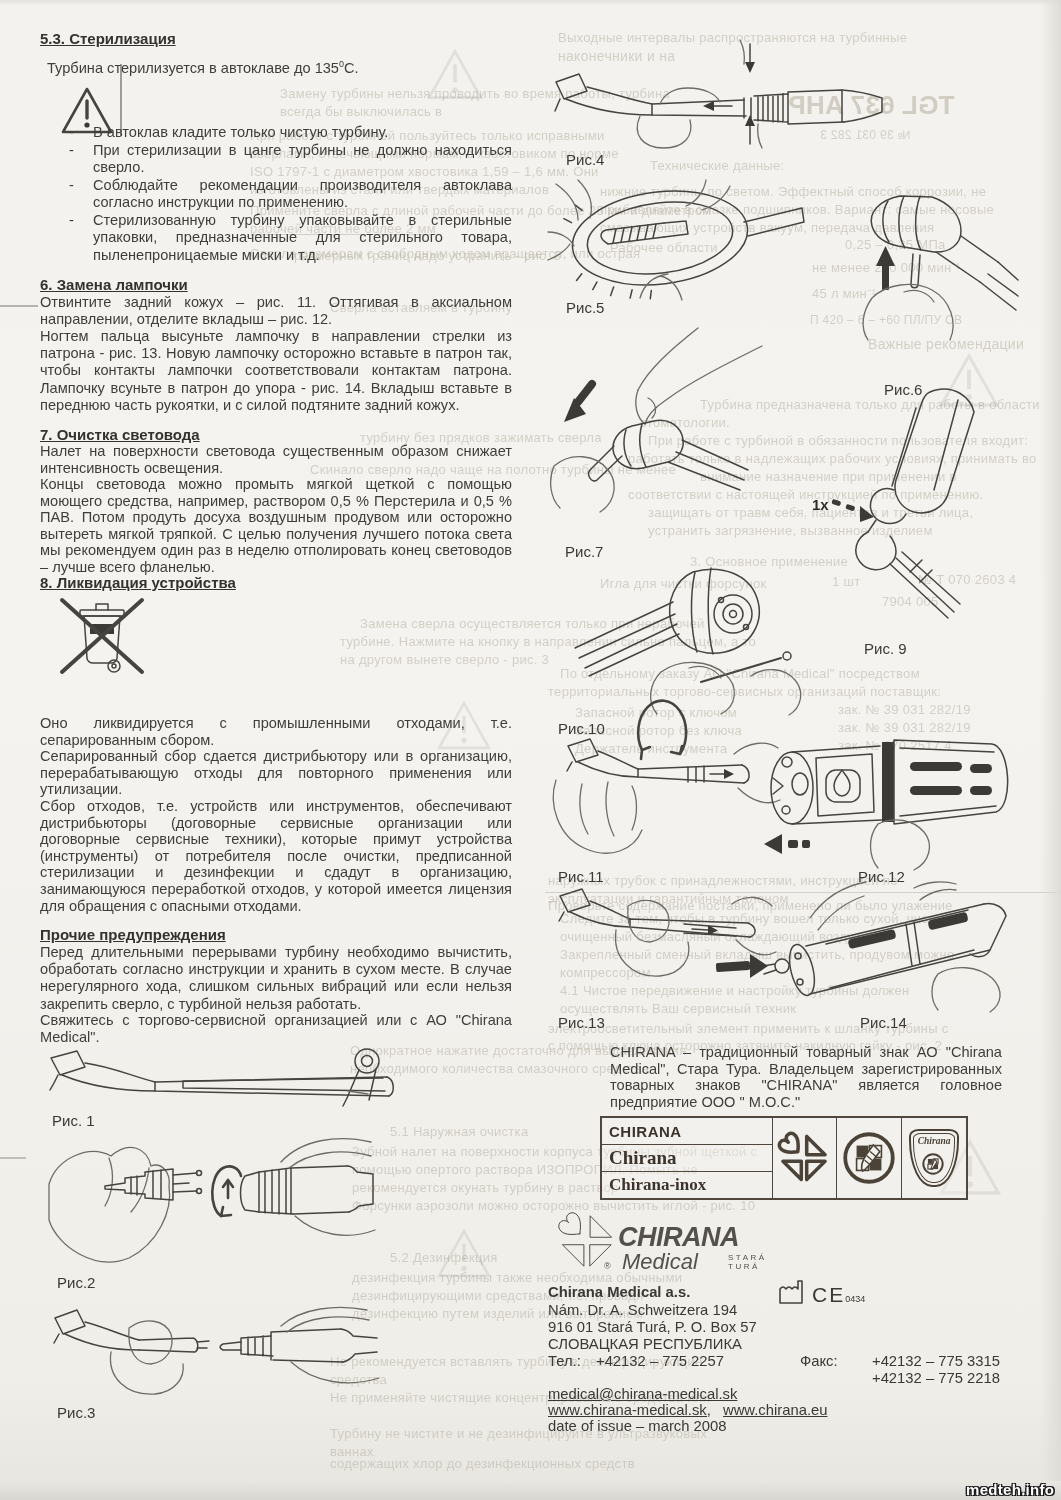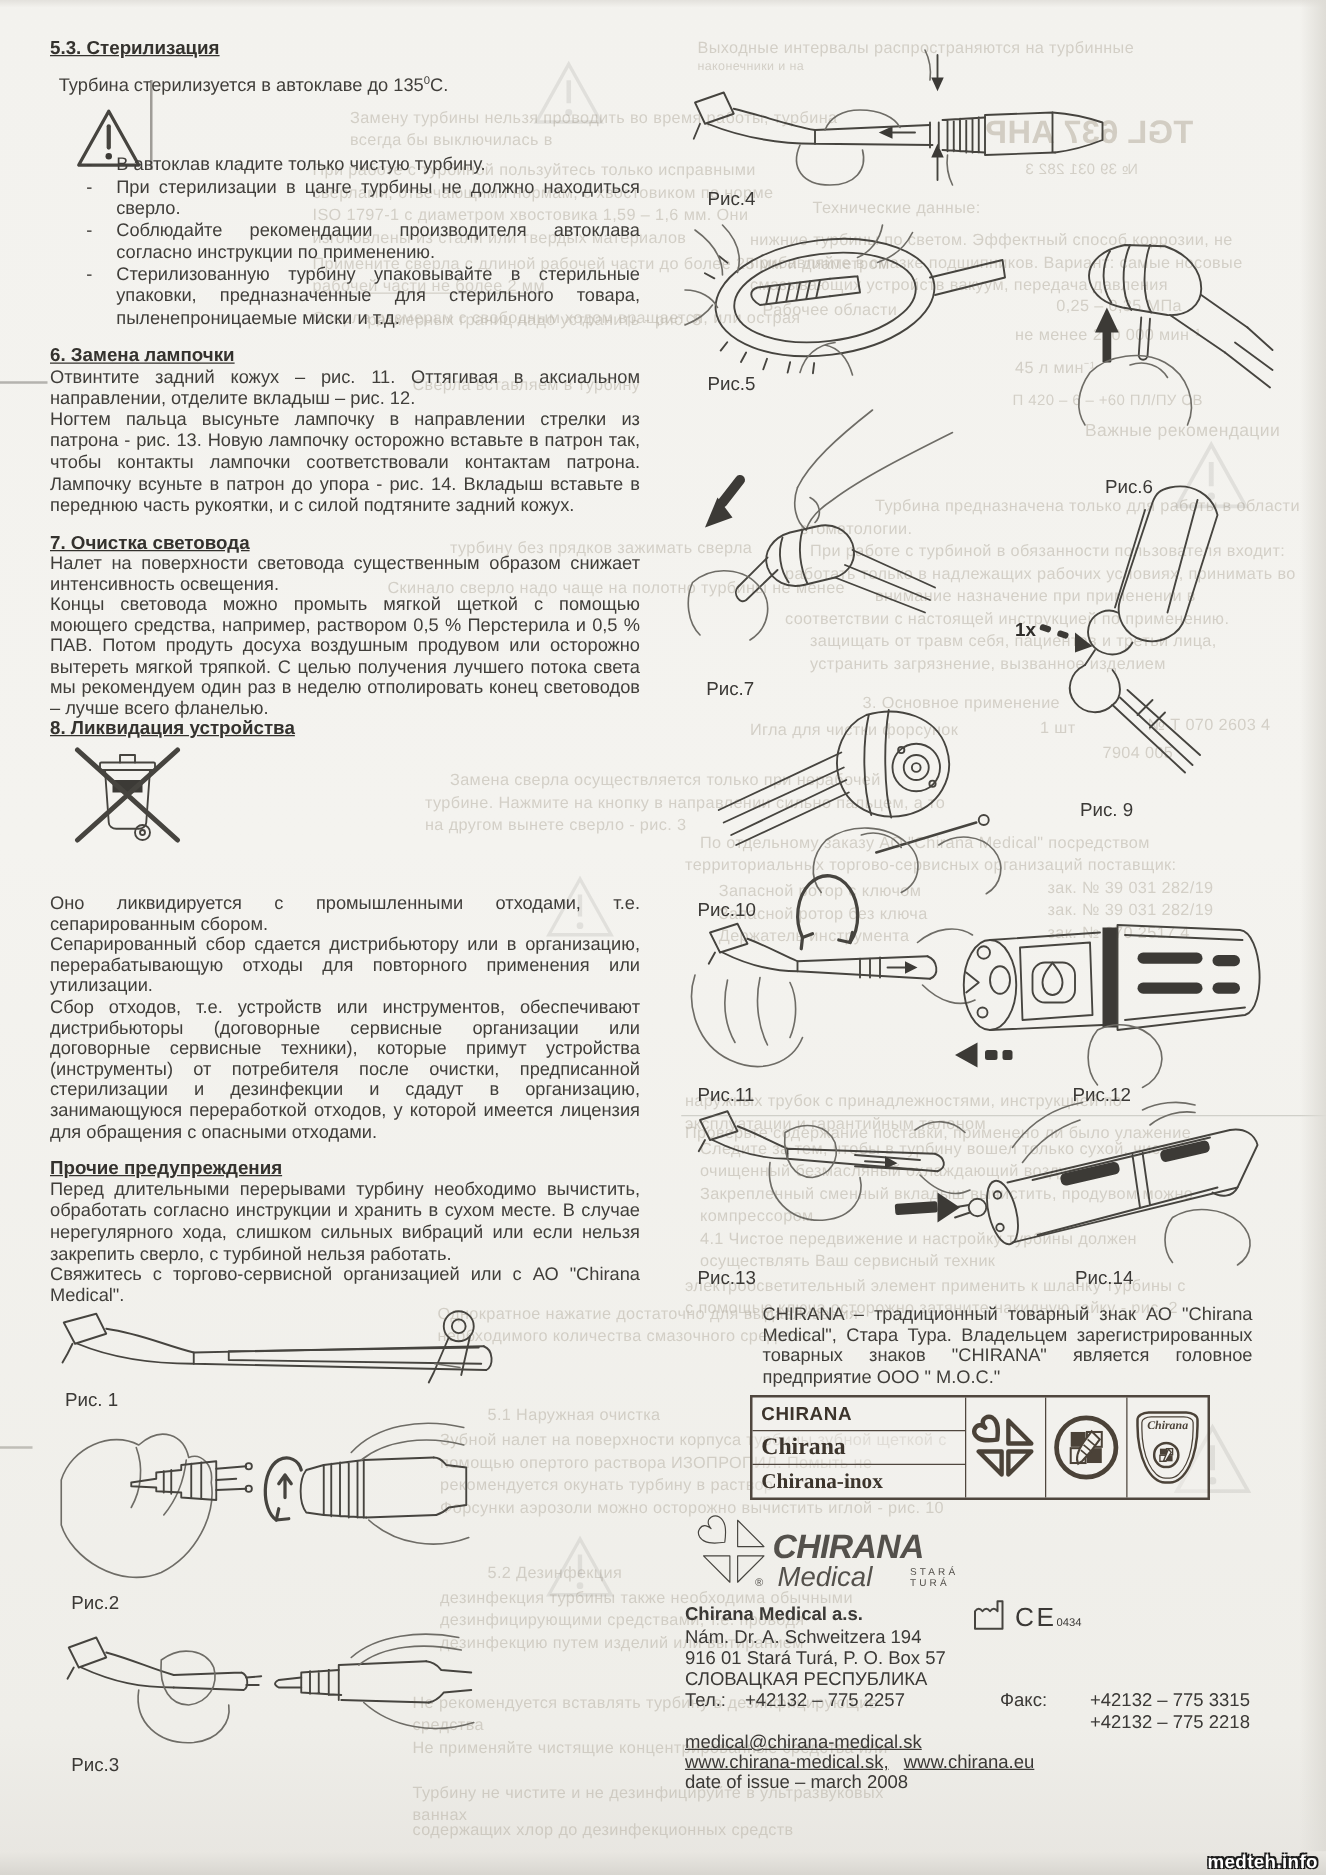--- a/index.html
+++ b/index.html
@@ -55,21 +55,21 @@
   .vline{position:absolute;left:120px;top:64px;width:1.5px;height:72px;background:#7a7872;opacity:.7;}
   .edge{position:absolute;z-index:4;pointer-events:none;}
 </style>
 </head>
 <body>
 
 <div class="page">
 
   <div id="bleed-layer">
       <div class="bleed" style="left: 558px; top: 30px; font-size: 13px;">Выходные интервалы распространяются на турбинные</div>
-      <div class="bleed" style="left: 558px; top: 48px; font-size: 10px;">наконечники и на</div>
+      <div class="bleed" style="left: 558px; top: 48px; font-size: 14px;">наконечники и на</div>
       <div class="bleed mir bold" style="left: 788px; top: 90px; font-size: 26px;">TGL 637 AHP</div>
       <div class="bleed mir" style="left: 820px; top: 128px; font-size: 12px;">№ 39 031 282 3</div>
       <div class="bleed" style="left: 650px; top: 158px; font-size: 13px;">Технические данные:</div>
       <div class="bleed" style="left: 600px; top: 184px; font-size: 13px;">нижние турбины по светом. Эффектный способ коррозии, не</div>
       <div class="bleed" style="left: 600px; top: 202px; font-size: 13px;">прибавляйте в смазке подшипников. Вариант: самые носовые</div>
       <div class="bleed" style="left: 600px; top: 220px; font-size: 13px;">смазывающих устройств вакуум, передача давления</div>
       <div class="bleed" style="left: 610px; top: 240px; font-size: 13px;">Рабочее области</div>
       <div class="bleed" style="left: 845px; top: 237px; font-size: 13px;">0,25 – 0,35 МПа</div>
       <div class="bleed" style="left: 812px; top: 258px; font-size: 13px;">не менее 250 000 мин⁻¹</div>
       <div class="bleed" style="left: 812px; top: 284px; font-size: 13px;">45 л мин⁻¹</div>

